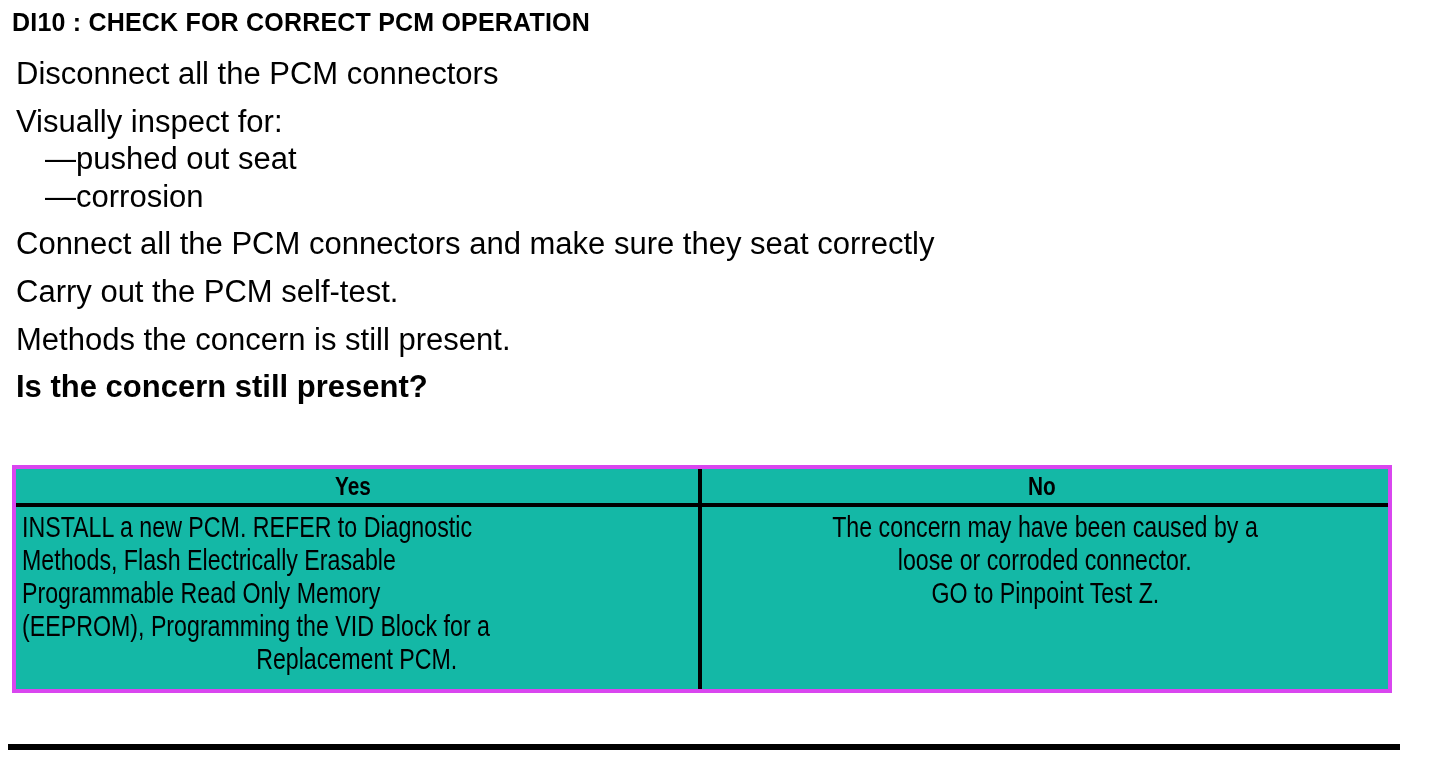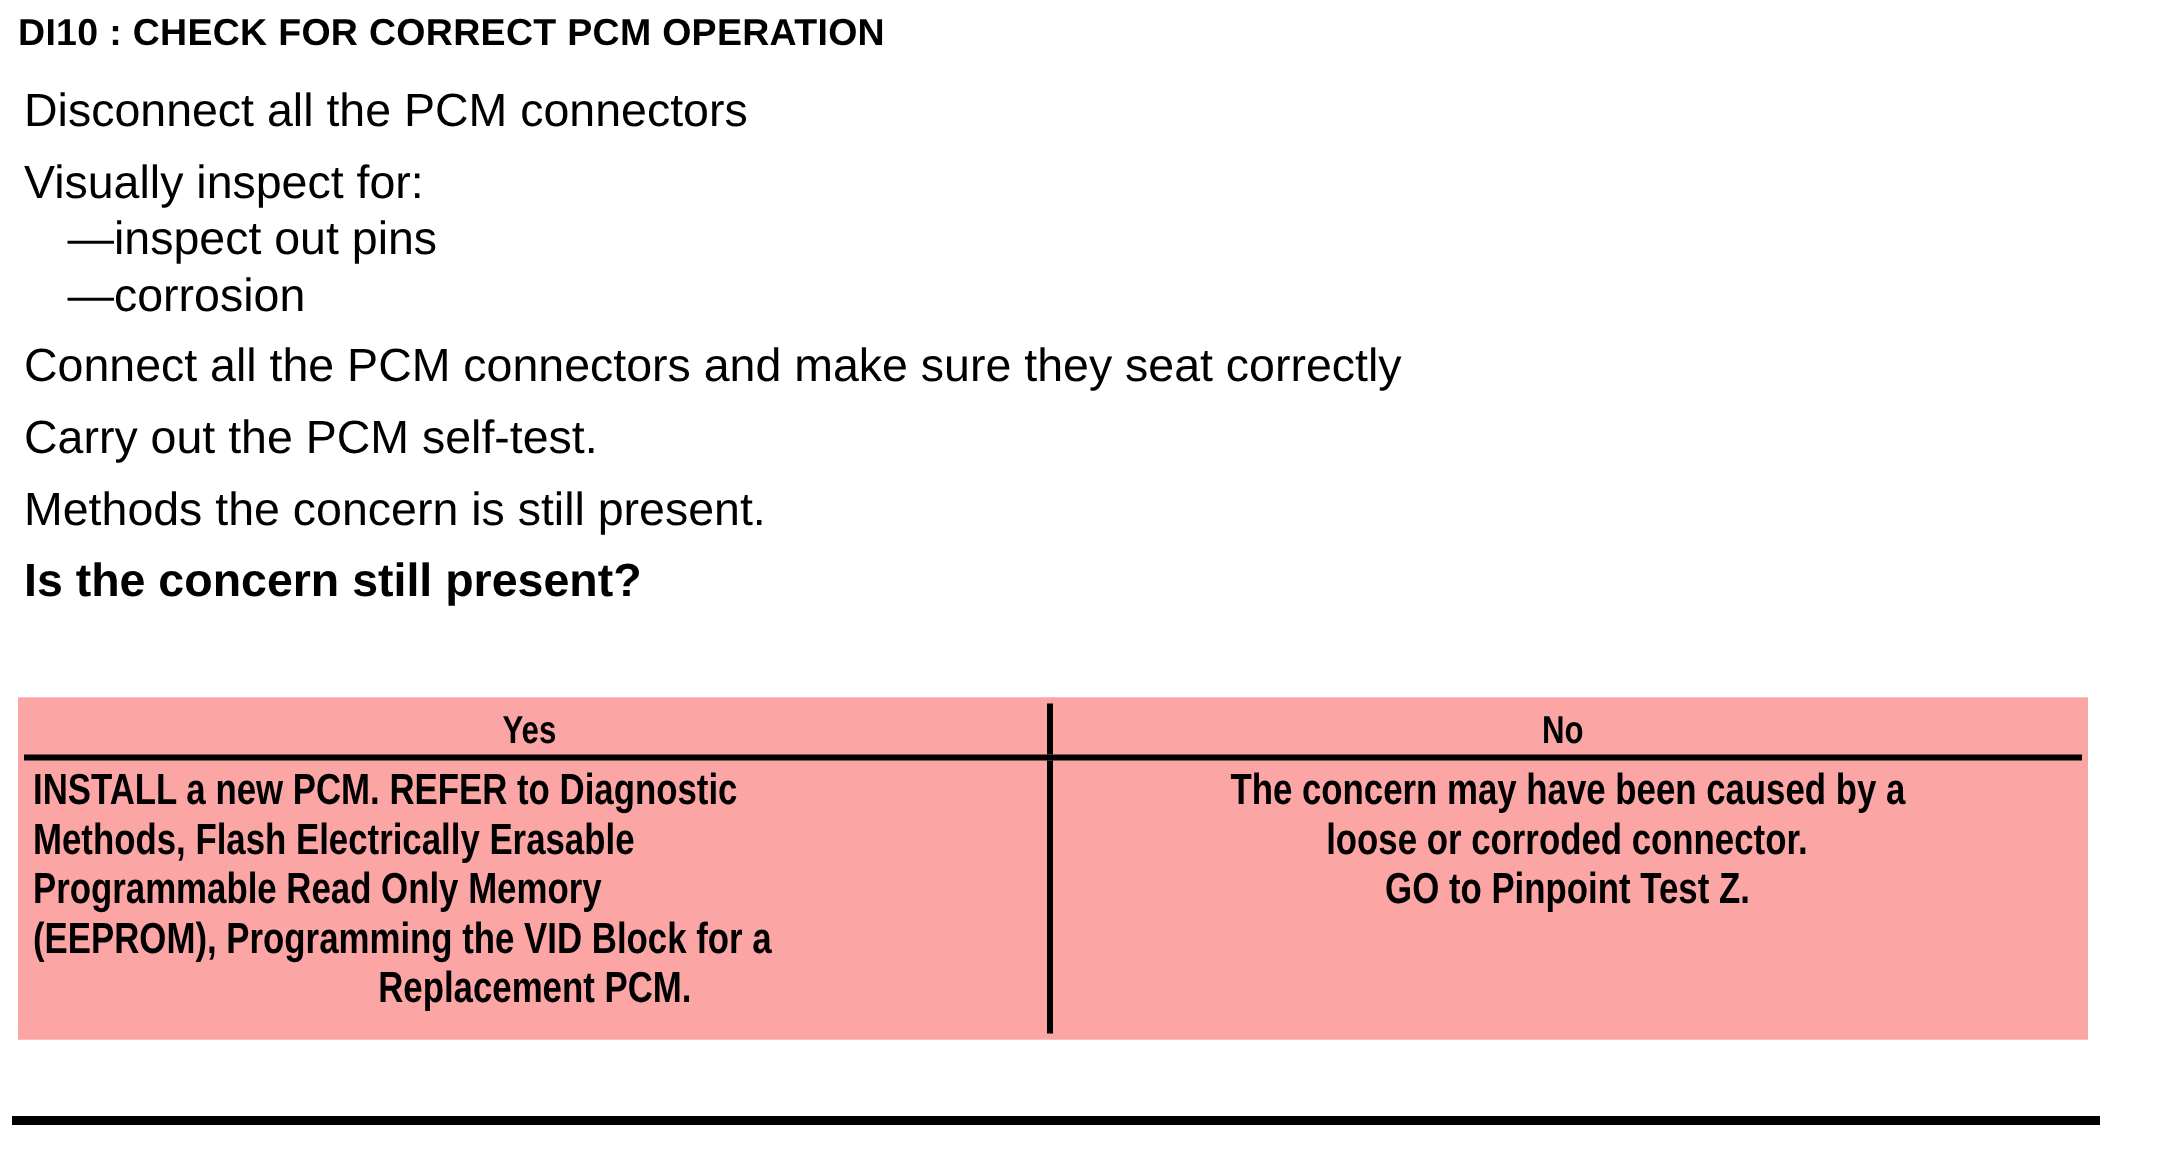--- a/index.html
+++ b/index.html
@@ -53,35 +53,34 @@
   .step.indent { left: 45px; }
 
   
   #decision-table {
     position: absolute;
     left: 12px;
     top: 465px;
     width: 1380px;
     height: 228px;
     box-sizing: border-box;
-    border: 4px solid #fca5a5;
-    background: #fca5a5;
+    border: 4px solid #d946ef;
+    background: #14b8a6;
   }
   .table-row {
     display: flex;
     width: 100%;
     box-sizing: border-box;
   }
   .header-row {
     height: 38px;
     border-bottom: 4px solid #000;
   }
   .body-row {
     height: 182px;
-    font-weight: bold;
   }
   .cell {
     box-sizing: border-box;
     overflow: hidden;
   }
   .cell-left {
     width: 686px;
     border-right: 4px solid #000;
   }
   .cell-right {
@@ -119,21 +118,21 @@
 
 <div id="page">
 
   <div class="doc-title">
     <span class="cond">DI10 : CHECK FOR CORRECT PCM OPERATION</span>
   </div>
 
   <div id="steps-container">
       <div class="step" style="top: 56px;"><span class="cond">Disconnect all the PCM connectors</span></div>
       <div class="step" style="top: 104px;"><span class="cond">Visually inspect for:</span></div>
-      <div class="step indent" style="top: 141px;"><span class="cond">—inspect out pins</span></div>
+      <div class="step indent" style="top: 141px;"><span class="cond">—pushed out seat</span></div>
       <div class="step indent" style="top: 179px;"><span class="cond">—corrosion</span></div>
       <div class="step" style="top: 226px;"><span class="cond">Connect all the PCM connectors and make sure they seat correctly</span></div>
       <div class="step" style="top: 274px;"><span class="cond">Carry out the PCM self-test.</span></div>
       <div class="step" style="top: 322px;"><span class="cond">Methods the concern is still present.</span></div>
       <div class="step bold" style="top: 369px;"><span class="cond">Is the concern still present?</span></div>
     </div>
 
   <div id="decision-table">
 
     <div class="table-row header-row">

